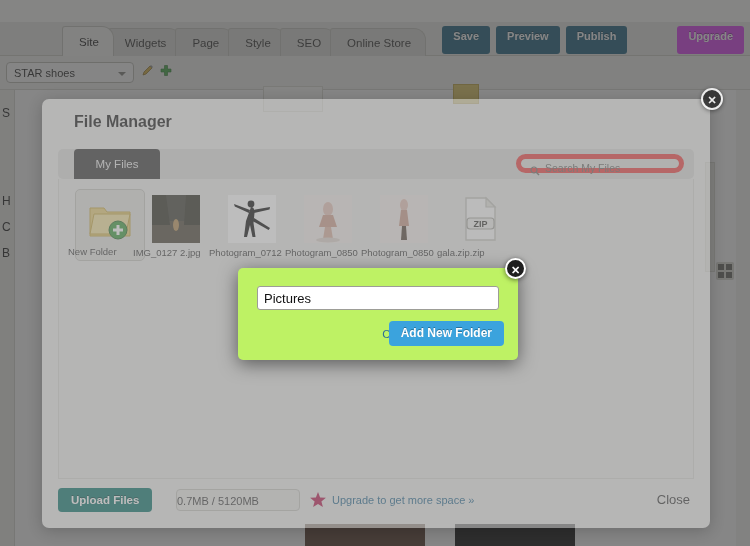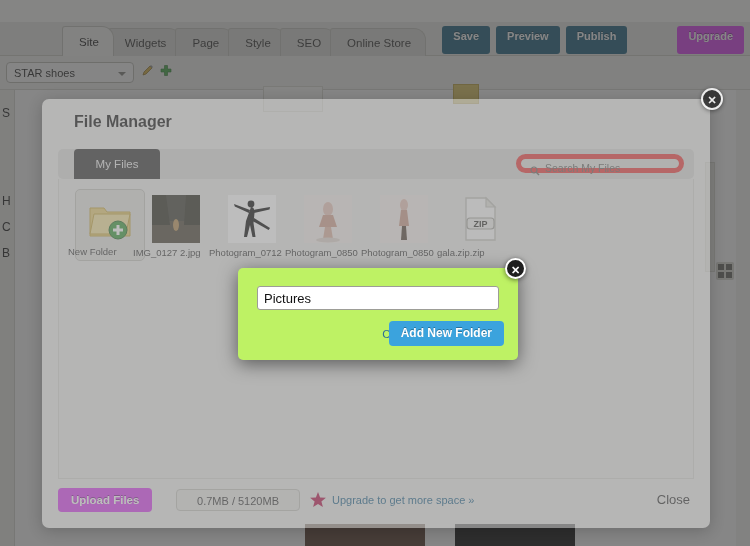--- a/index.html
+++ b/index.html
@@ -168,21 +168,21 @@
   .fm-footer {
     position: absolute; left: 16px; bottom: 10px; width: 636px; height: 34px;
   }
   .upload-btn {
     position: absolute; left: 0; top: 4px; height: 24px; line-height: 24px;
     padding: 0 13px; font-size: 11.5px; color: #fff; font-weight: bold;
     border-radius: 4px; text-shadow: 0 -1px 0 rgba(0,0,0,.4);
   }
   .quota {
     position: absolute; left: 118px; top: 5px; width: 124px; height: 22px;
-    line-height: 22px; text-align: center; font-size: 11px; color: #3f3f3f;
+    line-height: 22px; font-size: 11px; color: #3f3f3f;
     background: #e8e8e5; border: 1px solid #c8c8c2; border-radius: 4px;
   }
   .star-ic { position: absolute; left: 251px; top: 7px; width: 18px; height: 18px; }
   .upgrade-link {
     position: absolute; left: 274px; top: 5px; line-height: 22px;
     font-size: 11px; color: #2e6f95; text-decoration: none;
   }
   .close-link {
     position: absolute; right: 4px; top: 5px; line-height: 22px;
     font-size: 13px; color: #3b3b3b;
@@ -374,21 +374,21 @@
               <path d="M10 3h20l9 9v33H10z" fill="#fafafa" stroke="#c6c6c0" stroke-width="1.4"></path>
               <path d="M30 3l9 9h-9z" fill="#e4e4de" stroke="#c6c6c0" stroke-width="1.2"></path>
               <rect x="11" y="23" width="27" height="11" rx="3" fill="#f0f0ec" stroke="#a9a9a3" stroke-width="1.2"></rect>
               <text x="24.5" y="31.5" font-family="Liberation Sans" font-size="9" font-weight="bold" fill="#3a3a36" text-anchor="middle">ZIP</text>
             </svg></div>
           <div class="tile-label">gala.zip.zip</div>
         </div>
       </div>
 
     <div class="fm-footer">
-      <div class="upload-btn" id="upload-btn" style="background: #d946ef;">Upload Files</div>
+      <div class="upload-btn" id="upload-btn" style="background: #0f766e;">Upload Files</div>
       <div class="quota">0.7MB / 5120MB</div>
       <span class="star-ic">
         <svg width="18" height="18" viewBox="0 0 18 18">
           <path d="M9 1l2.1 5.4 5.8.3-4.5 3.7 1.5 5.6L9 12.9 4.1 16l1.5-5.6L1.1 6.7l5.8-.3z" fill="#b81f52"></path>
         </svg>
       </span>
       <a class="upgrade-link" href="#">Upgrade to get more space »</a>
       <div class="close-link">Close</div>
     </div>
   </div>

